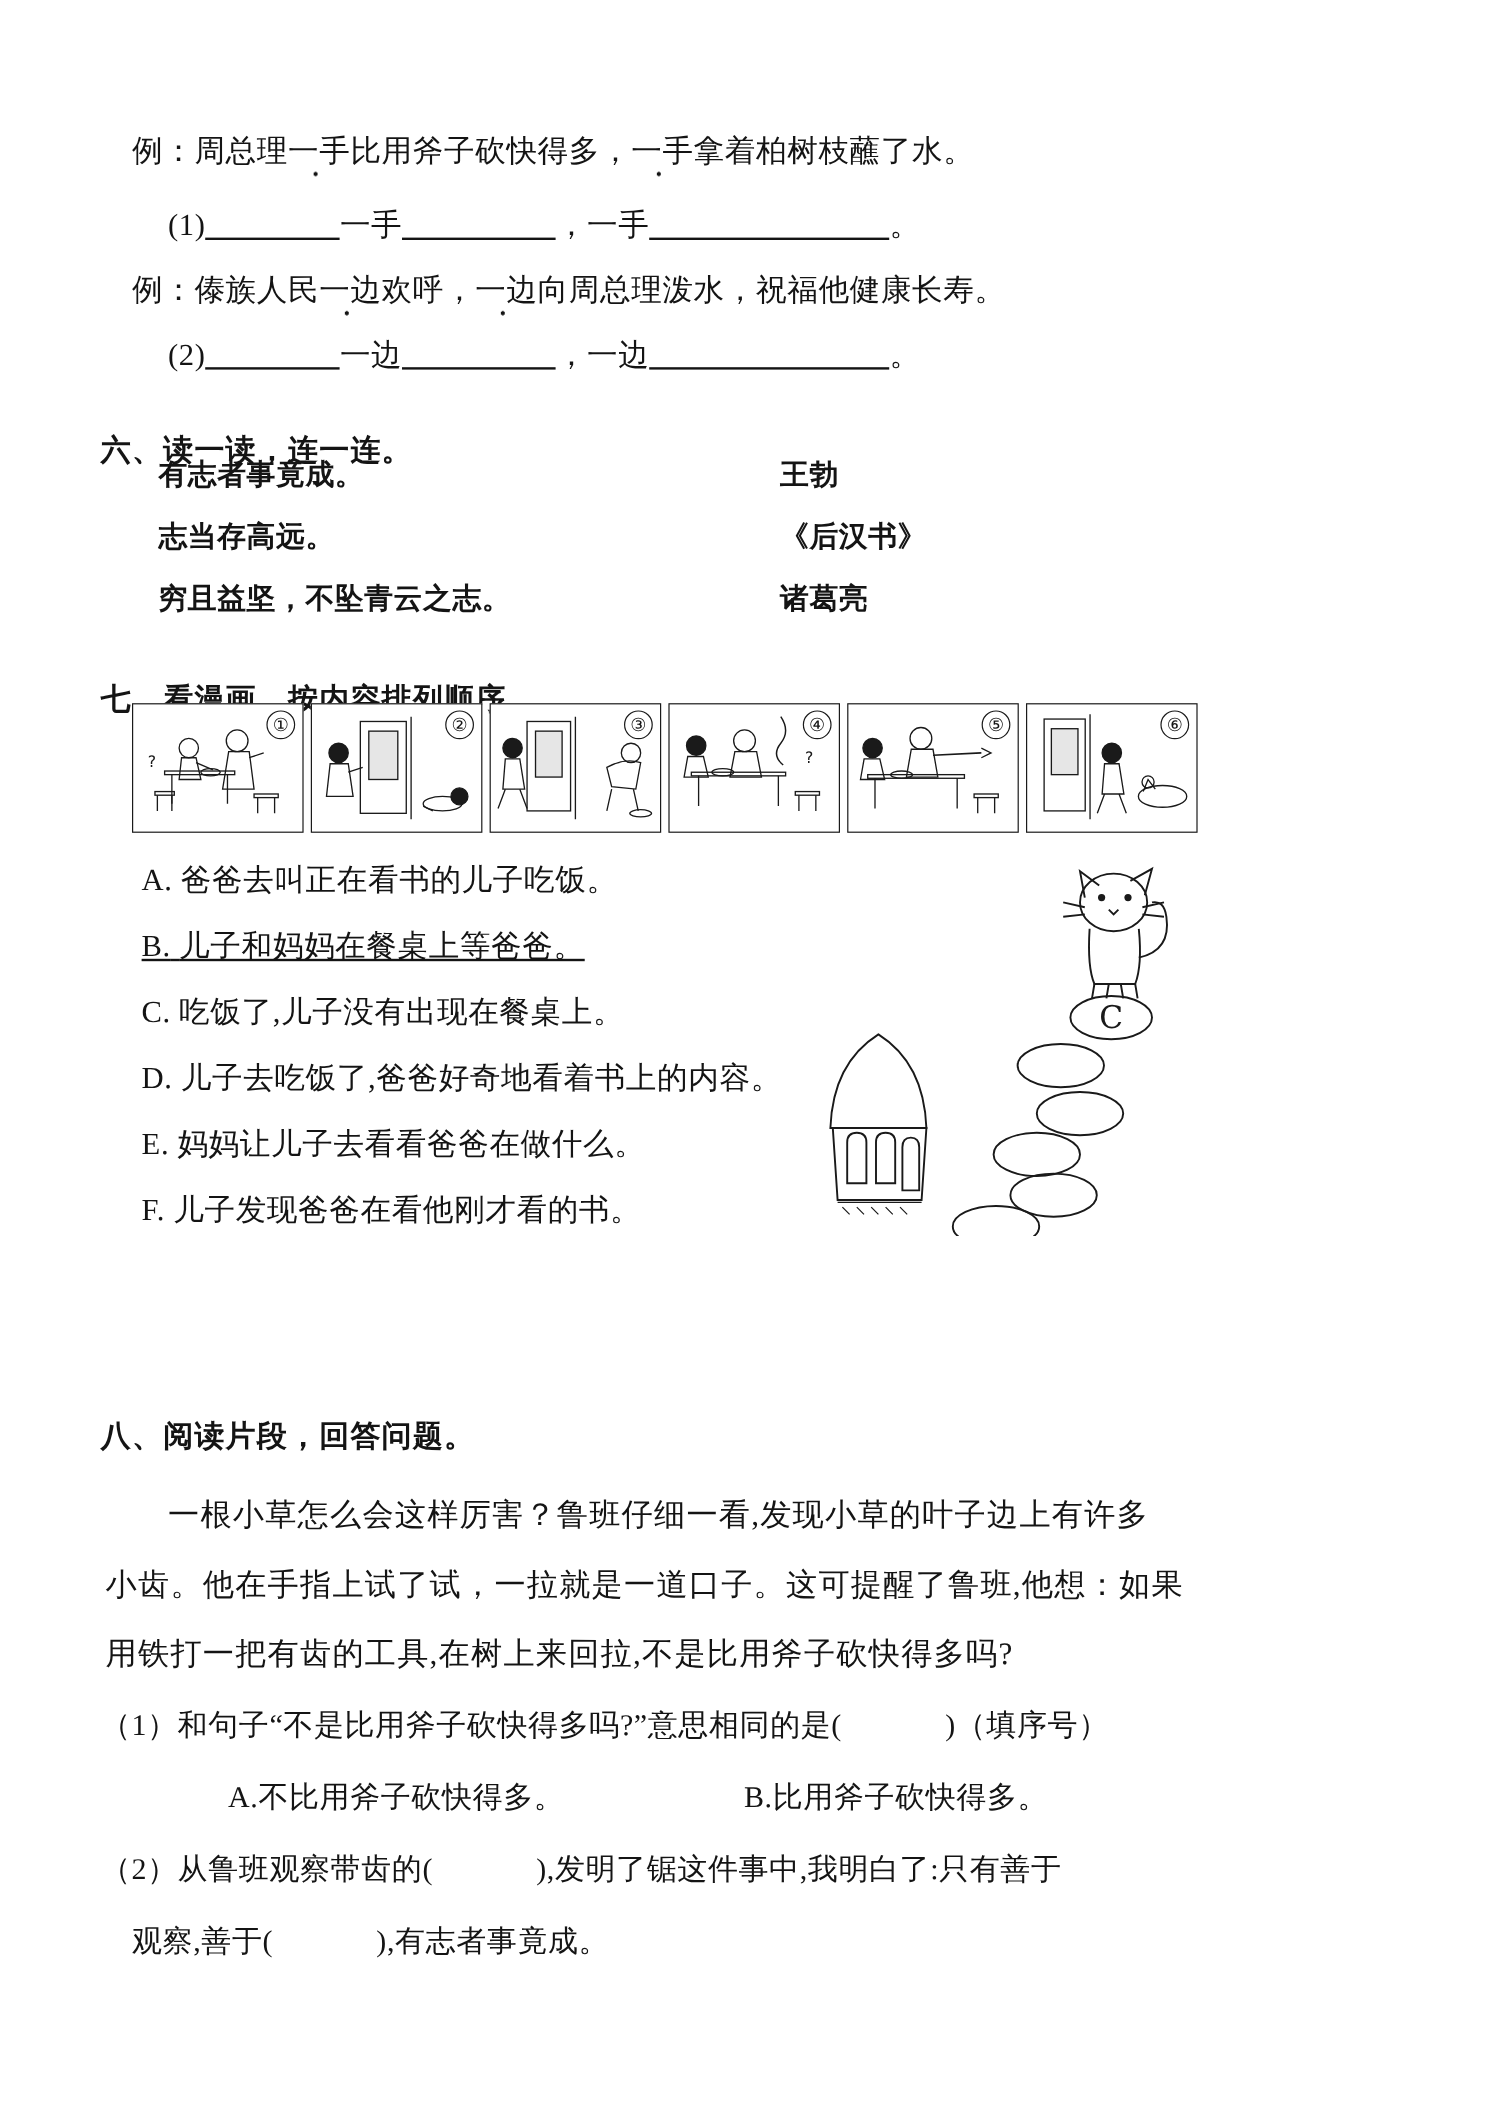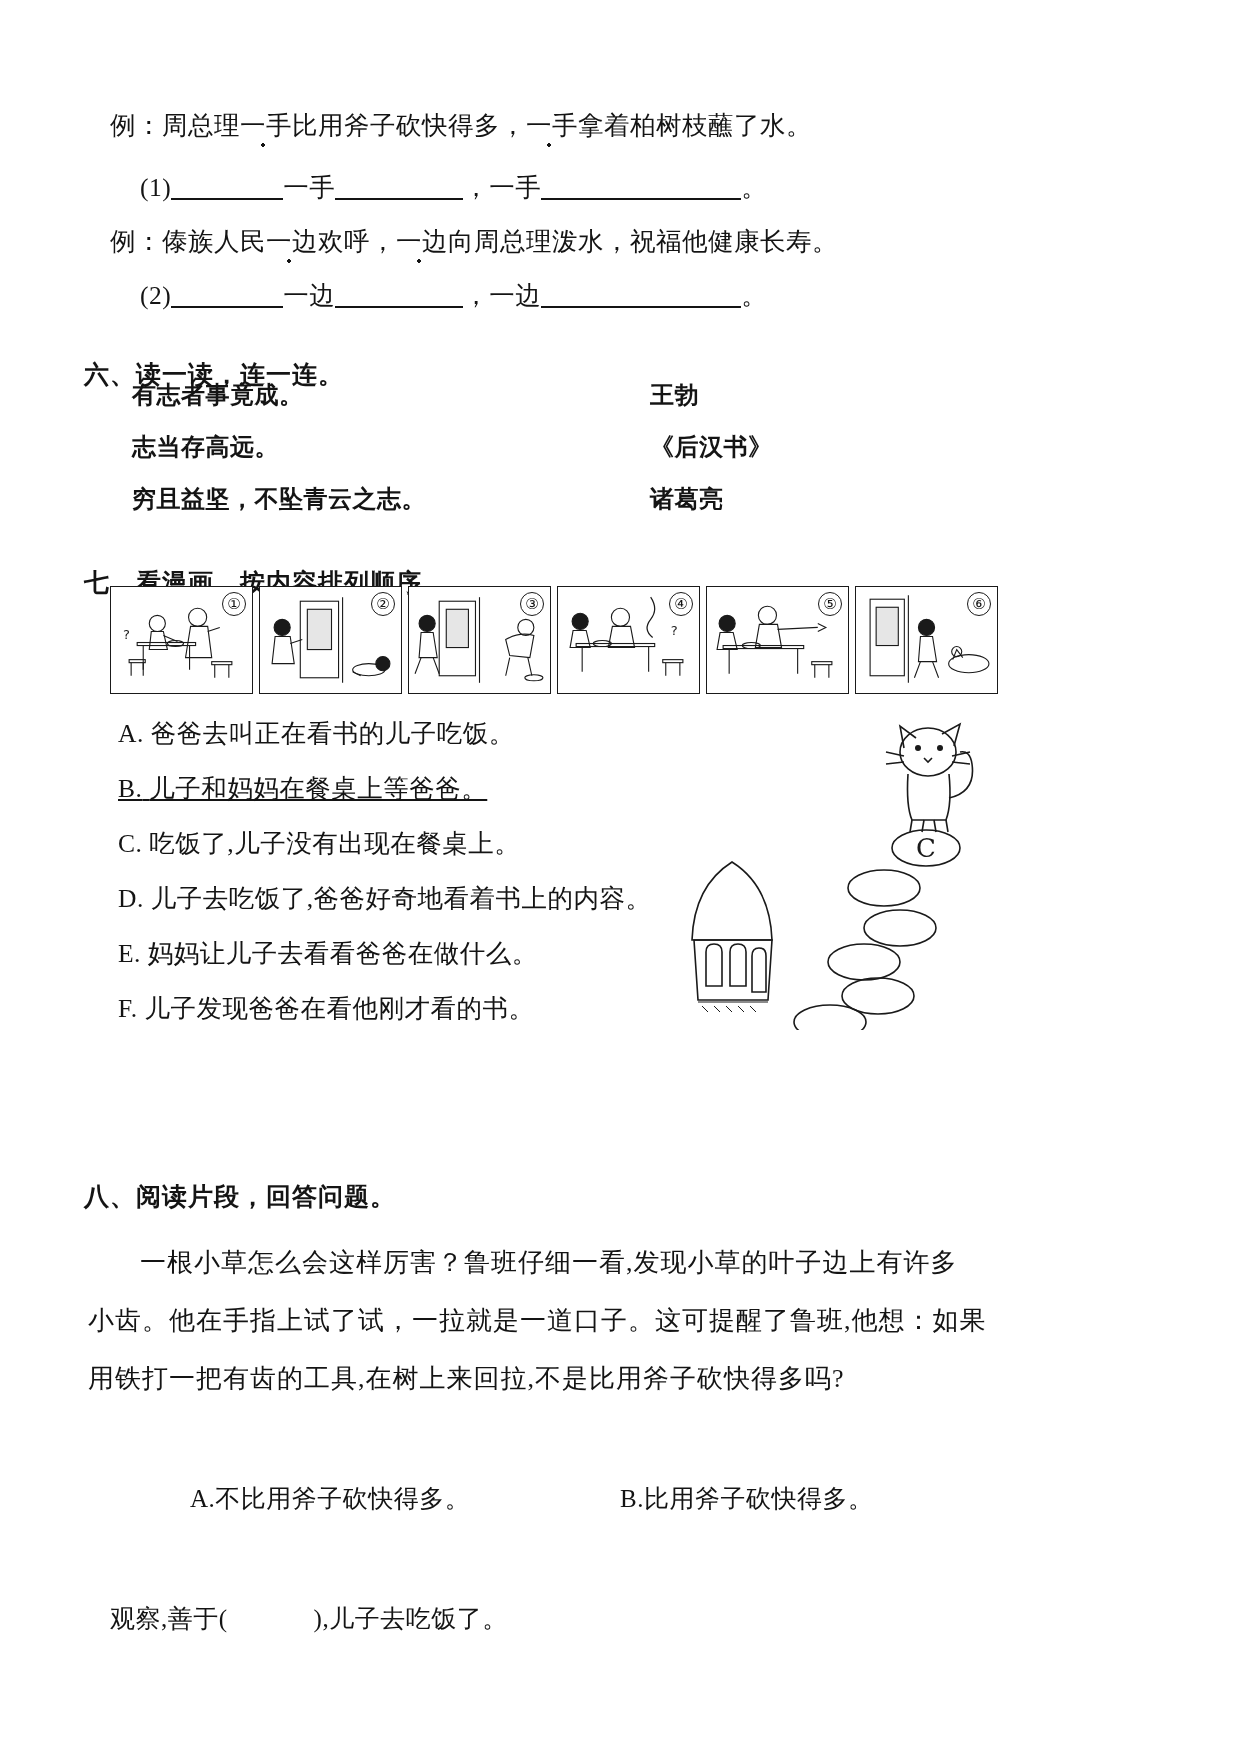--- a/index.html
+++ b/index.html
@@ -364,26 +364,32 @@
       </g>
     </svg>
   </div>
 
   <div class="line sans-head" style="left:84px; top:1152px;">八、阅读片段，回答问题。</div>
 
   <div class="passage-line serif-hand" style="left:140px; top:1245px; font-size:26px;">一根小草怎么会这样厉害？鲁班仔细一看,发现小草的叶子边上有许多</div>
   <div class="passage-line serif-hand" style="left:88px; top:1303px; font-size:26px;">小齿。他在手指上试了试，一拉就是一道口子。这可提醒了鲁班,他想：如果</div>
   <div class="passage-line serif-hand" style="left:88px; top:1361px; font-size:26px;">用铁打一把有齿的工具,在树上来回拉,不是比用斧子砍快得多吗?</div>
 
+  <div class="line serif-hand q-line" style="left:84px; top:1425px;">
+    <span>（1）</span><span>和句子“不是比用斧子砍快得多吗?”意思相同的是(</span><span class="paren-blank"></span><span>)（填序号）</span>
+  </div>
 
   <div class="line serif-hand" style="left:190px; top:1485px; font-size:25px;">
     <span>A.</span><span>不比用斧子砍快得多。</span>
   </div>
   <div class="line serif-hand" style="left:620px; top:1485px; font-size:25px;">
     <span>B.</span><span>比用斧子砍快得多。</span>
   </div>
 
+  <div class="line serif-hand q-line" style="left:84px; top:1545px;">
+    <span>（2）</span><span>从鲁班观察带齿的(</span><span class="paren-blank"></span><span>),发明了锯这件事中,我明白了:只有善于</span>
+  </div>
 
   <div class="line serif-hand q-line" style="left:110px; top:1605px;">
-    <span>观察,善于(</span><span class="paren-blank"></span><span>),儿子去吃饭了。</span>
+    <span>观察,善于(</span><span class="paren-blank"></span><span>),有志者事竟成。</span>
   </div>
 
 </div>
 
 </body></html>

